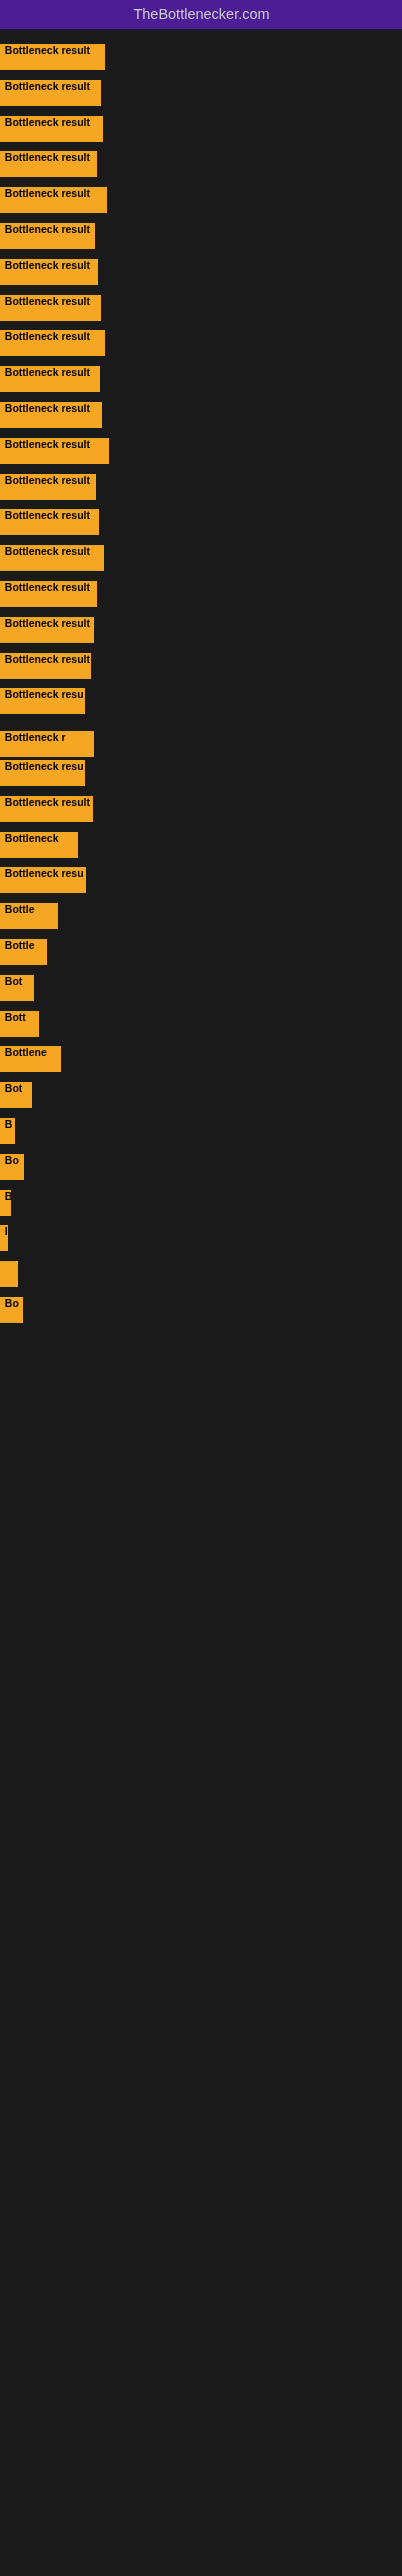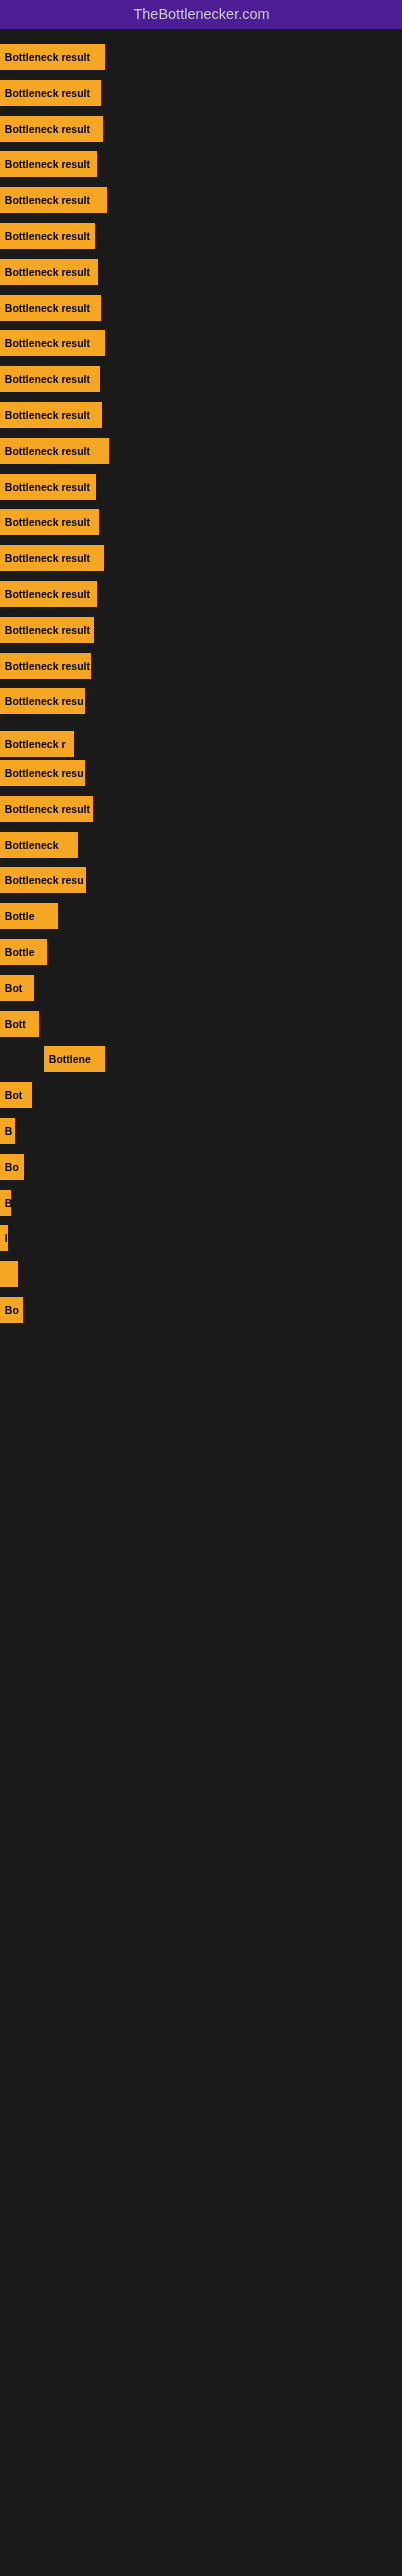--- a/index.html
+++ b/index.html
@@ -32,21 +32,21 @@
       margin: 4.8px 0;
       height: 31px;
       display: flex;
       align-items: center;
     }
 
     .bar {
       background-color: #f5a623;
       height: 26px;
       display: flex;
-      align-items: center;
+      align-items: flex-start;
       padding-left: 4.8px;
       min-width: 8px;
       overflow: hidden;
     }
 
     .bar-label {
       color: #000000;
       font-size: 10.5px;
       font-weight: bold;
       white-space: nowrap;
@@ -149,21 +149,21 @@
       <div class="bar" style="width: 91px;">
         <span class="bar-label">Bottleneck result</span>
       </div>
     </div>
     <div class="bar-row">
       <div class="bar" style="width: 85px;">
         <span class="bar-label">Bottleneck resu</span>
       </div>
     </div>
     <div class="bar-row">
-      <div class="bar" style="width: 74px; margin-top: 13px;">
+      <div class="bar" style="width: 94px; margin-top: 13px;">
         <span class="bar-label">Bottleneck r</span>
       </div>
     </div>
     <div class="bar-row">
       <div class="bar" style="width: 85px;">
         <span class="bar-label">Bottleneck resu</span>
       </div>
     </div>
     <div class="bar-row">
       <div class="bar" style="width: 93px;">
@@ -194,21 +194,21 @@
       <div class="bar" style="width: 34px;">
         <span class="bar-label">Bot</span>
       </div>
     </div>
     <div class="bar-row">
       <div class="bar" style="width: 39px;">
         <span class="bar-label">Bott</span>
       </div>
     </div>
     <div class="bar-row">
-      <div class="bar" style="width: 61px; margin-left: 44px;">
+      <div class="bar" style="width: 61px;">
         <span class="bar-label">Bottlene</span>
       </div>
     </div>
     <div class="bar-row">
       <div class="bar" style="width: 32px;">
         <span class="bar-label">Bot</span>
       </div>
     </div>
     <div class="bar-row">
       <div class="bar" style="width: 14.5px;">

